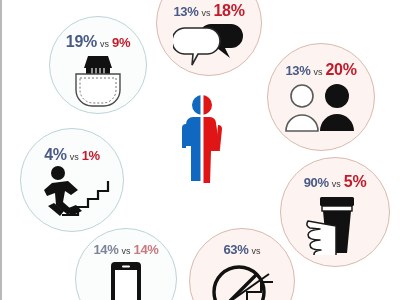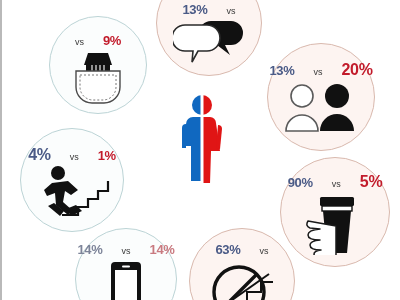--- a/index.html
+++ b/index.html
@@ -28,41 +28,42 @@
   }
   .bubble.cool{ background:#fbfdfd; border:1.3px solid #bcd4d6; }
   .bubble.warm{ background:#fdf4f1; border:1.3px solid #d9b9ae; }
 
   .stat{
     white-space:nowrap;
     line-height:1;
     display:flex;
     align-items:baseline;
     justify-content:center;
-    gap:19px;
+    gap:3px;
   }
   .male{ color:#4a5a86; font-size:13px; font-weight:bold; letter-spacing:-.3px; }
   .vs{ color:#3a3a3a; font-size:9px; font-weight:normal; }
   .female{ color:#c21b2b; font-size:13px; font-weight:bold; letter-spacing:-.3px; }
   .big{ font-size:16px; }
   .dim.male{ color:#7d8499; font-weight:bold; }
   .dim.female{ color:#c97a80; font-weight:bold; }
 
   .icon{ display:block; }
 
   
   #center-figure{ position:absolute; left:176px; top:93px; }
 </style>
 </head>
 <body>
 
 <div id="stage">
 
   <div class="bubble cool" style="left:47px;top:16px;width:98px;height:98px;padding-top:17px;">
     <div class="stat">
+      <span class="male big">19%</span>
       <span class="vs">vs</span>
       <span class="female">9%</span>
     </div>
     <svg class="icon" width="64" height="54" viewBox="0 0 64 54" style="margin-top:4px;">
       <path d="M22 2 h20 l4 12 h-28 z" fill="#111"></path>
       <rect x="20" y="13" width="24" height="9" fill="#111"></rect>
       <g stroke="#fff" stroke-width="1.1">
         <line x1="26" y1="14" x2="26" y2="21"></line>
           <line x1="30" y1="14" x2="30" y2="21"></line>
         <line x1="34" y1="14" x2="34" y2="21"></line>
@@ -70,20 +71,21 @@
       </g>
       <path d="M10 20 h44 v16 a16 16 0 0 1 -16 16 h-12 a16 16 0 0 1 -16 -16 z" fill="#fff" stroke="#4a4a4a" stroke-width="1.4"></path>
       <path d="M14 24 h36 v12 a13 13 0 0 1 -13 13 h-10 a13 13 0 0 1 -13 -13 z" fill="none" stroke="#777" stroke-width="1" stroke-dasharray="2,2"></path>
     </svg>
   </div>
 
   <div class="bubble warm" style="left:154px;top:-30px;width:106px;height:106px;padding-top:32px;">
     <div class="stat">
       <span class="male">13%</span>
       <span class="vs">vs</span>
+      <span class="female big">18%</span>
     </div>
     <svg class="icon" width="72" height="46" viewBox="0 0 72 46" style="margin-top:3px;">
       <path d="M38 2 h20 a12 12 0 0 1 0 24 h-6 l5 10 l-13 -10 h-6 a12 12 0 0 1 0 -24 z" fill="#111"></path>
       <path d="M12 6 h22 a13 13 0 0 1 0 26 h-9 l-6 11 l1 -11 h-8 a13 13 0 0 1 0 -26 z" fill="#fff" stroke="#2a2a2a" stroke-width="1.6"></path>
     </svg>
   </div>
 
   <div class="bubble warm" style="left:265px;top:43px;width:108px;height:108px;padding-top:18px;">
     <div class="stat">
       <span class="male">13%</span>

